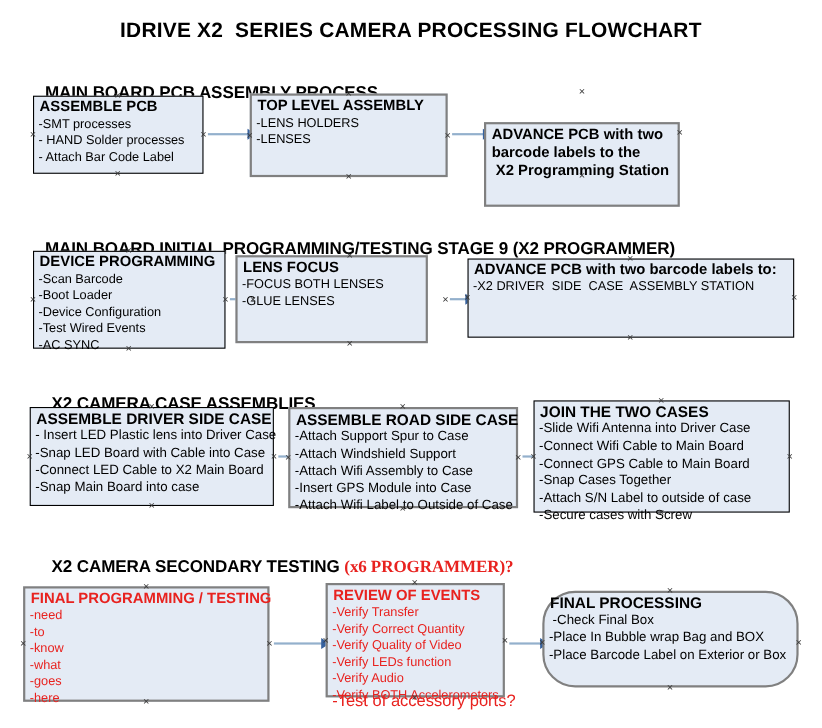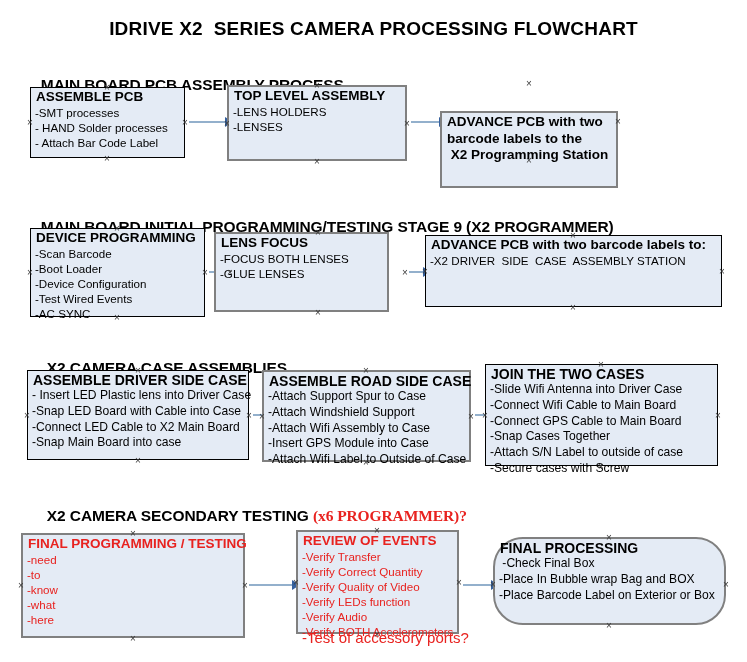--- a/index.html
+++ b/index.html
@@ -263,20 +263,21 @@
   <div class="section-head" style="left:30px; top:489px;">
     <span>X2 CAMERA SECONDARY TESTING </span><span class="accent-red">(x6 PROGRAMMER)?</span>
   </div>
 
   <div class="node red gray-border" style="left:21px; top:533px; width:224px; height:105px;">
     <span class="n-title">FINAL PROGRAMMING / TESTING</span>
     <span class="n-line">-need</span>
     <span class="n-line">-to</span>
     <span class="n-line">-know</span>
     <span class="n-line">-what</span>
+    <span class="n-line">-goes</span>
     <span class="n-line">-here</span>
   </div>
   <div class="handle" style="left:133px; top:533px;"></div>
   <div class="handle" style="left:21px;  top:585px;"></div>
   <div class="handle" style="left:245px; top:585px;"></div>
   <div class="handle" style="left:133px; top:638px;"></div>
 
   <div class="arrow" style="left:249px; top:584px; width:44px;"></div>
 
   <div class="node red gray-border" style="left:296px; top:530px; width:163px; height:104px;">

